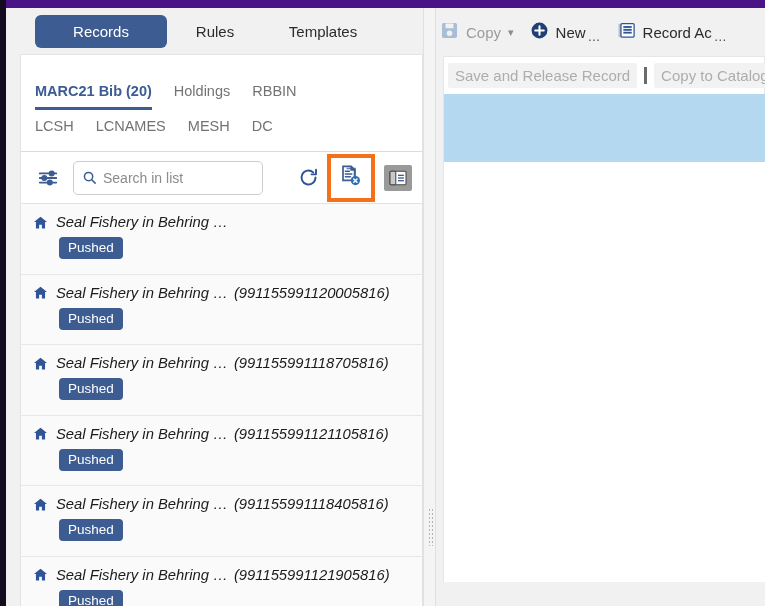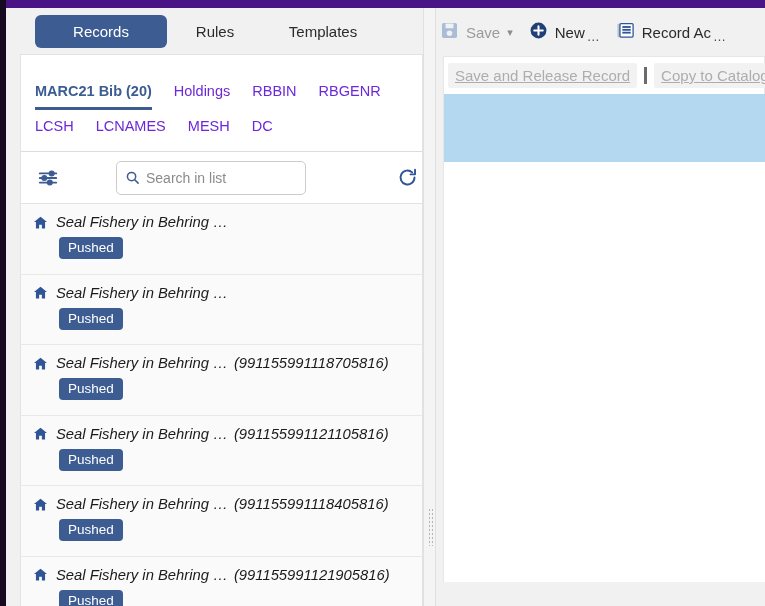--- a/index.html
+++ b/index.html
@@ -61,21 +61,21 @@
     border: 1px solid #e3e3e3;
     border-bottom: 1px solid #dcdcdc;
   }
   .subtab-row {
     display: flex; align-items: flex-start;
     flex-wrap: wrap;
     padding: 22px 0 0 14px;
   }
   .subtab {
     font-size: 14.5px;
-    color: #6d28d9;
+    color: #737373;
     padding: 6px 0 8px 0;
     margin-right: 22px;
     cursor: pointer; user-select: none;
     white-space: nowrap;
     border-bottom: 3px solid transparent;
   }
   .subtab.active {
     color: #3c5c92;
     font-weight: bold;
     border-bottom: 3px solid #3c5c92;
@@ -87,21 +87,20 @@
     position: relative;
     margin-left: 14px;
     width: 403px;
     height: 52px;
     background: #ffffff;
     border-left: 1px solid #e3e3e3;
     border-right: 1px solid #e3e3e3;
     border-bottom: 1px solid #e3e3e3;
     display: flex; align-items: center;
     padding: 0 10px 0 12px;
-    gap: 43px;
   }
   .icon-btn {
     width: 30px; height: 30px;
     display: flex; align-items: center; justify-content: center;
     cursor: pointer;
     border-radius: 3px;
     flex: none;
   }
   .search-box {
     flex: none;
@@ -237,21 +236,20 @@
     padding: 0 4px;
   }
   .sub-act {
     font-size: 15px;
     color: #adadad;
     background: #f2f2f2;
     padding: 4px 7px;
     border-radius: 2px;
     white-space: nowrap;
     cursor: default;
-    text-decoration: underline;
   }
   .divider-v {
     width: 3px; height: 17px;
     background: #6b6b6b;
     margin: 0 7px;
     flex: none;
   }
 
   .blue-strip {
     margin-left: 7px;
@@ -293,23 +291,20 @@
     <div class="subtab-card">
       <div class="subtab-row">
         <div class="subtab active">
           <span>MARC21 Bib (20)</span>
         </div>
         <div class="subtab">
           <span>Holdings</span>
         </div>
         <div class="subtab">
           <span>RBBIN</span>
-        </div>
-        <div class="subtab">
-          <span>RBGENR</span>
         </div>
       </div>
       <div class="subtab-row second">
         <div class="subtab">
           <span>LCSH</span>
         </div>
         <div class="subtab">
           <span>LCNAMES</span>
         </div>
         <div class="subtab">
@@ -394,20 +389,21 @@
       </div>
 
       <div class="record-row">
         <div class="rec-line1">
           <span class="home-ico">
             <svg width="15" height="15" viewBox="0 0 24 24" fill="#2f5596">
               <path d="M12 2.6 1.6 11.3h3.1v10.1h5.1v-5.9h4.4v5.9h5.1V11.3h3.1z"></path>
             </svg>
           </span>
           <span class="rec-title">Seal Fishery in Behring …</span>
+          <span class="rec-id">(991155991120005816)</span>
         </div>
         <span class="badge">Pushed</span>
       </div>
 
       <div class="record-row">
         <div class="rec-line1">
           <span class="home-ico">
             <svg width="15" height="15" viewBox="0 0 24 24" fill="#2f5596">
               <path d="M12 2.6 1.6 11.3h3.1v10.1h5.1v-5.9h4.4v5.9h5.1V11.3h3.1z"></path>
             </svg>
@@ -469,21 +465,21 @@
     <div class="top-actions">
 
       <div class="act disabled">
         <span>
           <svg width="19" height="19" viewBox="0 0 24 24">
             <rect x="2.5" y="2.5" width="19" height="19" rx="2.2" fill="#a9bdd6"></rect>
             <rect x="7" y="3.2" width="10" height="6" rx="0.8" fill="#f1f1f1"></rect>
             <circle cx="12" cy="15.6" r="3.5" fill="#f1f1f1"></circle>
           </svg>
         </span>
-        <span class="lbl">Save</span>
+        <span class="lbl">Copy</span>
         <span class="caret">▾</span>
       </div>
 
       <div class="act">
         <span>
           <svg width="19" height="19" viewBox="0 0 24 24">
             <circle cx="12" cy="12" r="10" fill="#1f3f77"></circle>
             <path d="M12 6.6v10.8M6.6 12h10.8" stroke="#ffffff" stroke-width="2.6" stroke-linecap="round"></path>
           </svg>
         </span>

